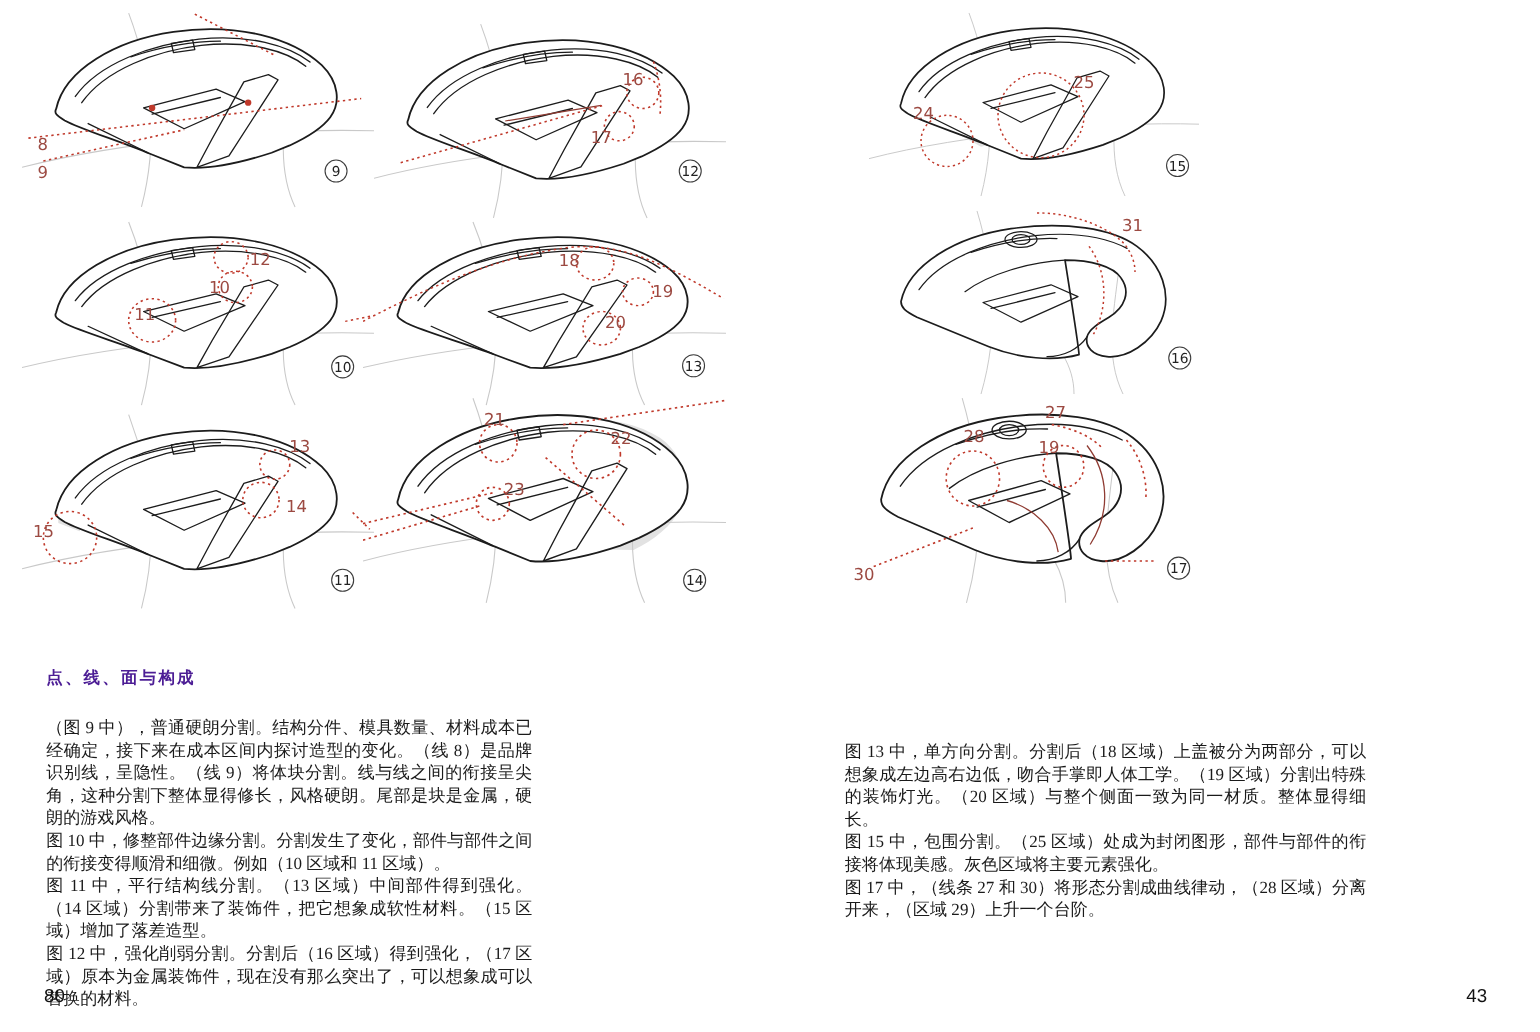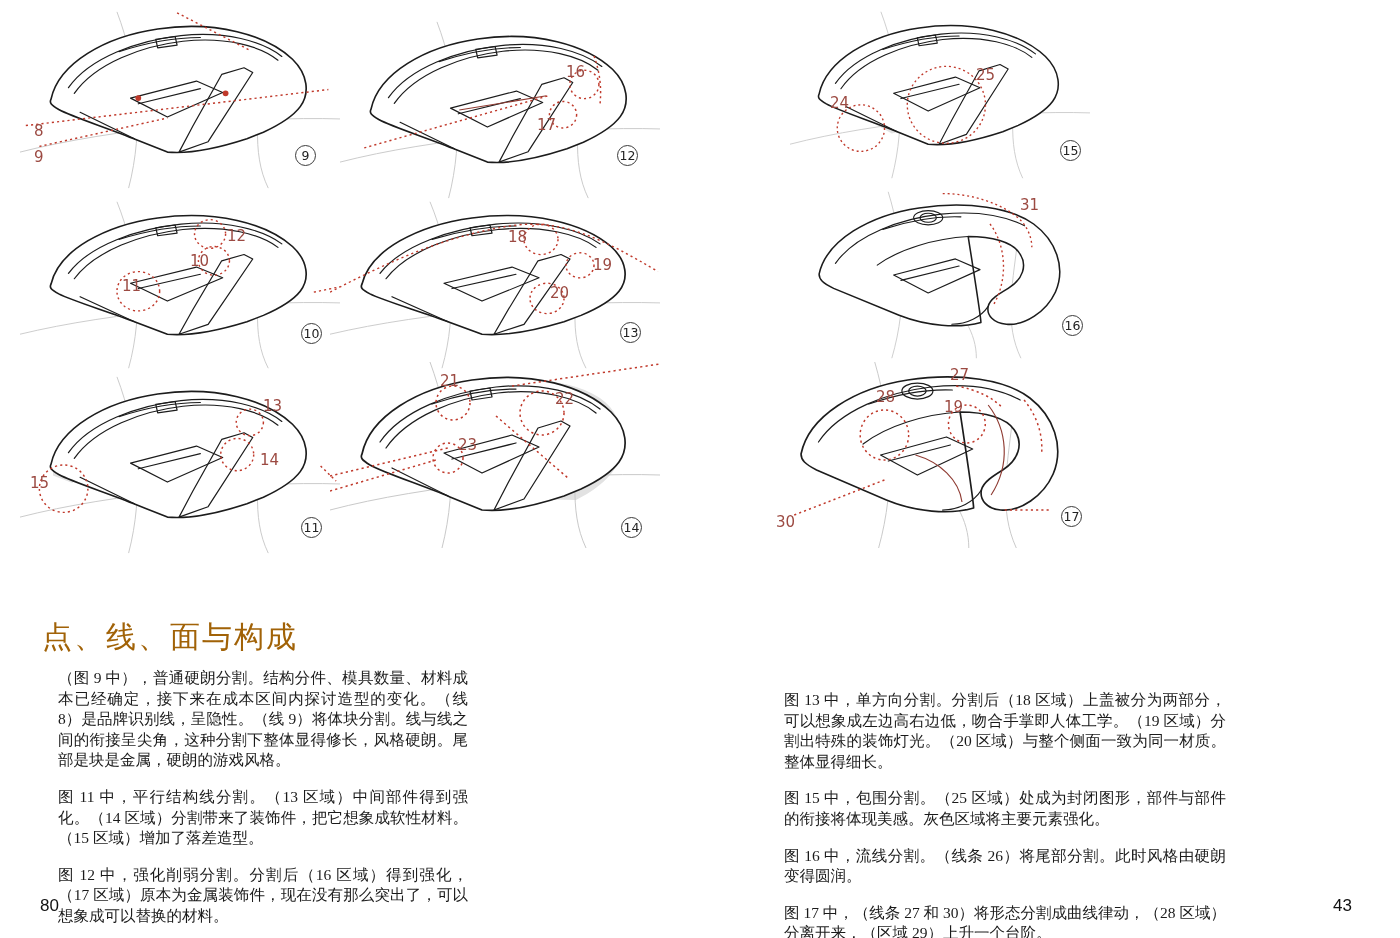--- a/index.html
+++ b/index.html
@@ -12,23 +12,23 @@
   .body{stroke:#1c1c1c;fill:#ffffff;stroke-width:1.7;stroke-linejoin:round;stroke-linecap:round;}
   .ln{stroke:#1c1c1c;fill:none;stroke-width:1.25;stroke-linejoin:round;stroke-linecap:round;}
   .shade{fill:#e2e2e2;stroke:none;}
   .rdot{stroke:#c0392b;fill:none;stroke-width:1.5;stroke-dasharray:2.2 3.2;}
   .rsolid{stroke:#8f3b32;fill:none;stroke-width:1.2;}
   .ann{position:absolute;color:#9c4a42;font:15px "DejaVu Sans",sans-serif;}
   .fignum{position:absolute;width:21px;height:21px;border:1.3px solid #3c3c3c;border-radius:50%;
           display:flex;align-items:center;justify-content:center;
           font:12.5px "DejaVu Sans",sans-serif;color:#222;background:#fff;box-sizing:border-box;}
   .section-title{position:absolute;left:42px;top:597px;font-family:"Liberation Sans",sans-serif;
-          font-weight:normal;font-size:30px;letter-spacing:2px;color:#a16207;}
+          font-weight:bold;font-size:15px;letter-spacing:2px;color:#4c1d95;}
   .text-col{position:absolute;font-size:15.5px;line-height:20.6px;text-align:justify;}
-  .text-col p{margin:16px;}
+  .text-col p{margin:0;}
   .col-left{left:42px;top:652px;width:442px;}
   .col-right{left:768px;top:674px;width:474px;}
   .pagenum{position:absolute;font-family:"Liberation Sans",sans-serif;font-size:17px;color:#111;}
   .pn-left{left:40px;top:896px;}
   .pn-right{left:1333px;top:896px;}
 </style>
 </head>
 <body>
 
 <div class="spread">
@@ -199,27 +199,27 @@
     <span class="ann" style="left:106px;top:28px">28</span>
     <span class="ann" style="left:174px;top:38px">19</span>
     <span class="ann" style="left:6px;top:153px">30</span>
     <span class="fignum" style="left:291px;top:146px">17</span>
   </div>
 
   <h1 class="section-title">点、线、面与构成</h1>
 
   <div class="text-col col-left">
     <p>（图 9 中），普通硬朗分割。结构分件、模具数量、材料成本已经确定，接下来在成本区间内探讨造型的变化。（线 8）是品牌识别线，呈隐性。（线 9）将体块分割。线与线之间的衔接呈尖角，这种分割下整体显得修长，风格硬朗。尾部是块是金属，硬朗的游戏风格。</p>
+    <p>图 10 中，修整部件边缘分割。分割发生了变化，部件与部件之间的衔接变得顺滑和细微。例如（10 区域和 11 区域）。</p>
     <p>图 11 中，平行结构线分割。（13 区域）中间部件得到强化。（14 区域）分割带来了装饰件，把它想象成软性材料。（15 区域）增加了落差造型。</p>
     <p>图 12 中，强化削弱分割。分割后（16 区域）得到强化，（17 区域）原本为金属装饰件，现在没有那么突出了，可以想象成可以替换的材料。</p>
   </div>
 
   <div class="text-col col-right">
     <p>图 13 中，单方向分割。分割后（18 区域）上盖被分为两部分，可以想象成左边高右边低，吻合手掌即人体工学。（19 区域）分割出特殊的装饰灯光。（20 区域）与整个侧面一致为同一材质。整体显得细长。</p>
     <p>图 15 中，包围分割。（25 区域）处成为封闭图形，部件与部件的衔接将体现美感。灰色区域将主要元素强化。</p>
-    <p>图 16 中，流线分割。（线条 26）将尾部分割。此时风格由硬朗变得圆润。</p>
     <p>图 17 中，（线条 27 和 30）将形态分割成曲线律动，（28 区域）分离开来，（区域 29）上升一个台阶。</p>
   </div>
 
   <div class="pagenum pn-left">80</div>
   <div class="pagenum pn-right">43</div>
 
 </div>
 
 </body></html>

